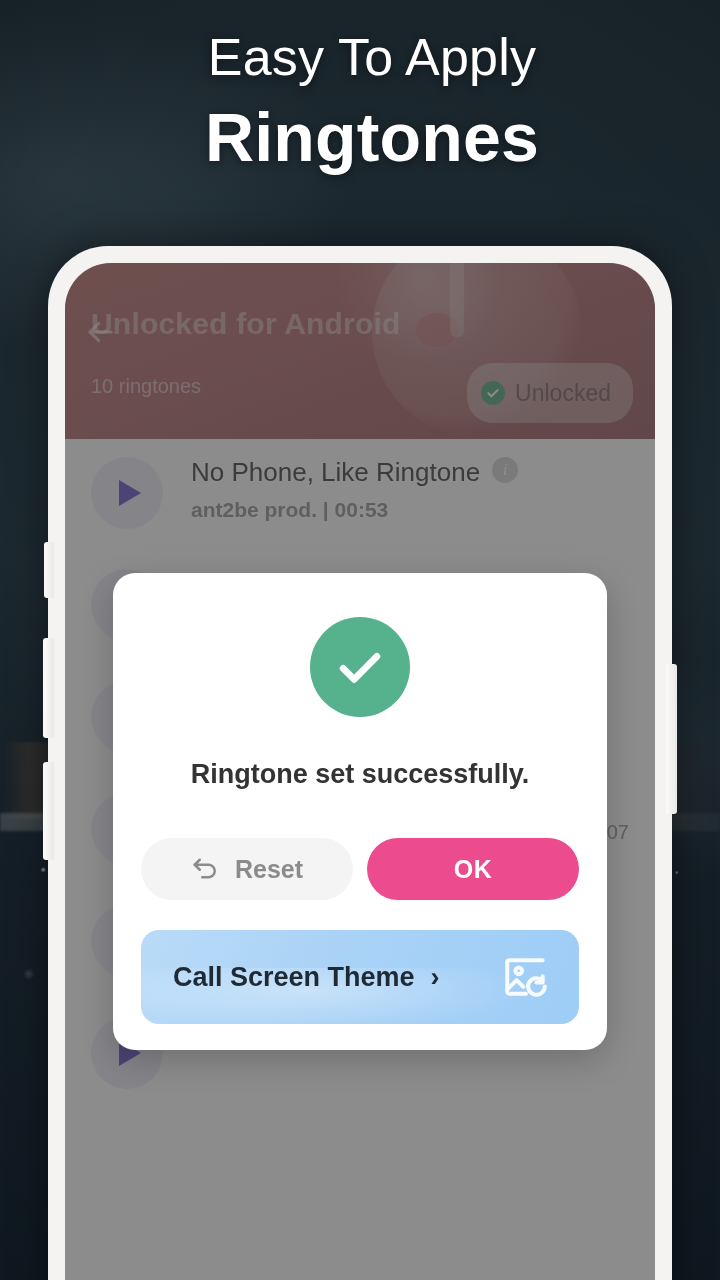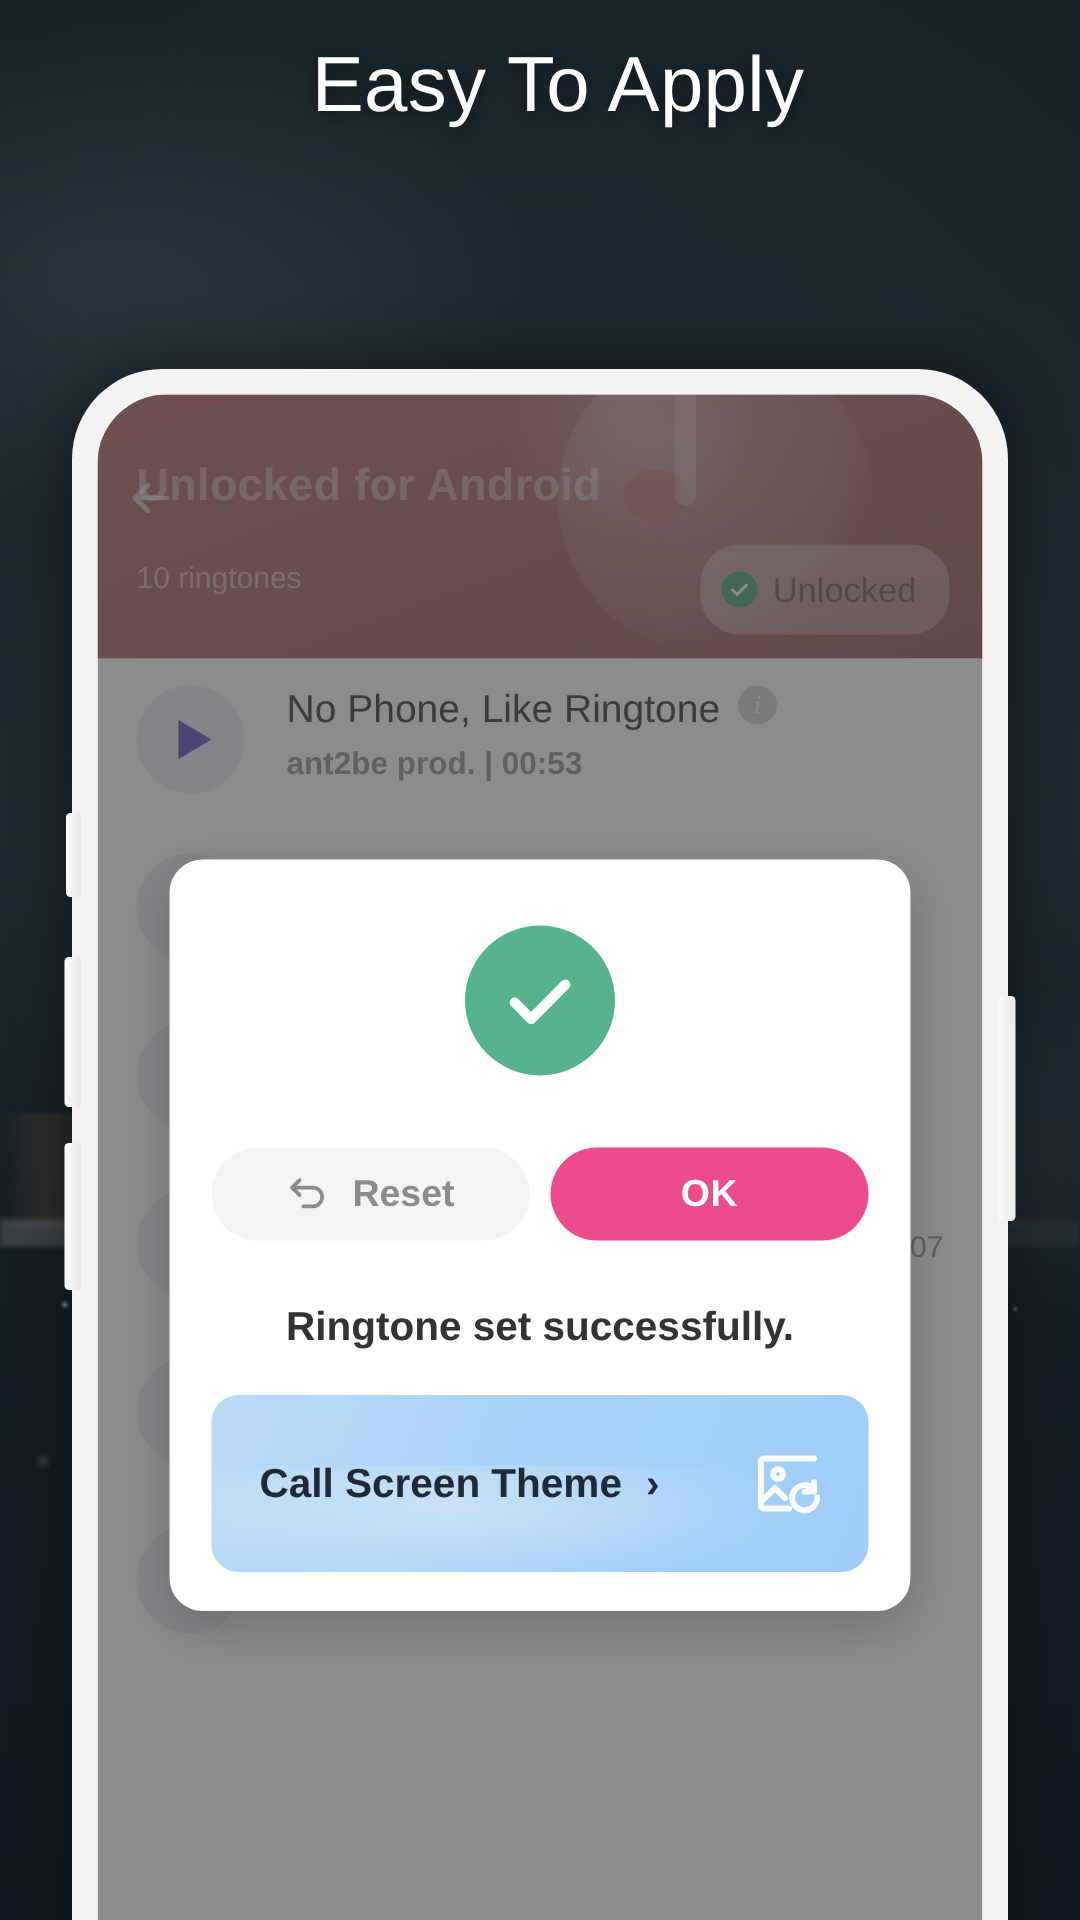--- a/index.html
+++ b/index.html
@@ -167,21 +167,21 @@
   .btn{
     flex:1; height:62px; border-radius:31px; border:0; cursor:pointer;
     display:flex; align-items:center; justify-content:center; gap:14px;
     font-size:25px; font-family:"Liberation Sans", sans-serif;
   }
   #btn-reset{ background:#f4f4f4; color:#8b8b8b; font-weight:700; }
   #btn-reset svg{ width:30px; height:30px; }
   #btn-ok{ background:#ec4b8e; color:#fff; font-weight:700; letter-spacing:.5px; }
 
   #call-screen-theme{
-    margin-top:30px; height:118px; border-radius:18px; cursor:pointer;
+    margin-top:30px; height:94px; border-radius:18px; cursor:pointer;
     background:linear-gradient(110deg,#b9dbf8 0%,#a9d2f6 45%,#9ecdf6 100%);
     display:flex; align-items:center; justify-content:space-between;
     padding:0 28px 0 32px; position:relative; overflow:hidden;
   }
   #call-screen-theme:before{
     content:""; position:absolute; left:-10%; bottom:-60%; width:120%; height:120%;
     background:radial-gradient(ellipse 60% 50% at 40% 20%, rgba(255,255,255,.35), rgba(255,255,255,0) 70%);
   }
   #cst-label{ font-size:27px; font-weight:700; color:#1f2a35; display:flex; align-items:center; gap:16px; position:relative; }
   #cst-chev{ font-size:27px; font-weight:700; color:#1f2a35; }
@@ -192,20 +192,21 @@
 
 <div id="bg-photo">
   <div id="bg-skyline"></div>
   <div id="bg-waterline"></div>
   <div id="bg-lights"></div>
   <div id="bg-vignette"></div>
 </div>
 
 <div id="promo">
   <div class="line1">Easy To Apply</div>
+  <div class="line2">Ringtones</div>
 </div>
 
 <div id="phone">
   <div class="side-btn" id="btn-mute"></div>
   <div class="side-btn" id="btn-vol-up"></div>
   <div class="side-btn" id="btn-vol-down"></div>
   <div class="side-btn" id="btn-power"></div>
 
   <div id="screen">
 
@@ -291,37 +292,37 @@
     </div>
 
     <div id="dim"></div>
 
     <div id="dialog">
       <div id="check-circle">
         <svg viewBox="0 0 24 24" fill="none" stroke="#ffffff" stroke-width="3" stroke-linecap="round" stroke-linejoin="round">
           <path d="M4.5 12.6l4.9 4.9L19.5 7.3"></path>
         </svg>
       </div>
+      <div id="dialog-message">Ringtone set successfully.</div>
+
       <div id="dialog-actions">
         <button class="btn" id="btn-reset">
           <span>
             <svg viewBox="0 0 24 24" fill="none" stroke="#8b8b8b" stroke-width="2" stroke-linecap="round" stroke-linejoin="round">
               <path d="M7 7L3 11l4 4"></path>
                 <path d="M3 11h11a5 5 0 0 1 0 10H9"></path>
             </svg>
           </span>
           <span>Reset</span>
         </button>
         <button class="btn" id="btn-ok">
           <span>OK</span>
         </button>
       </div>
 
-      <div id="dialog-message">Ringtone set successfully.</div>
-
       <div id="call-screen-theme">
         <div id="cst-label">
           <span>Call Screen Theme</span>
           <span id="cst-chev">›</span>
         </div>
         <div id="cst-icon">
           <svg viewBox="0 0 24 24" fill="none" stroke="#ffffff" stroke-width="1.9" stroke-linecap="round" stroke-linejoin="round">
             <path d="M20 4H4a1 1 0 0 0-1 1v14a1 1 0 0 0 1 1h8"></path>
             <circle cx="8.5" cy="9" r="1.6"></circle>
             <path d="M3.5 17.5l4-4 3.2 3.2"></path>

